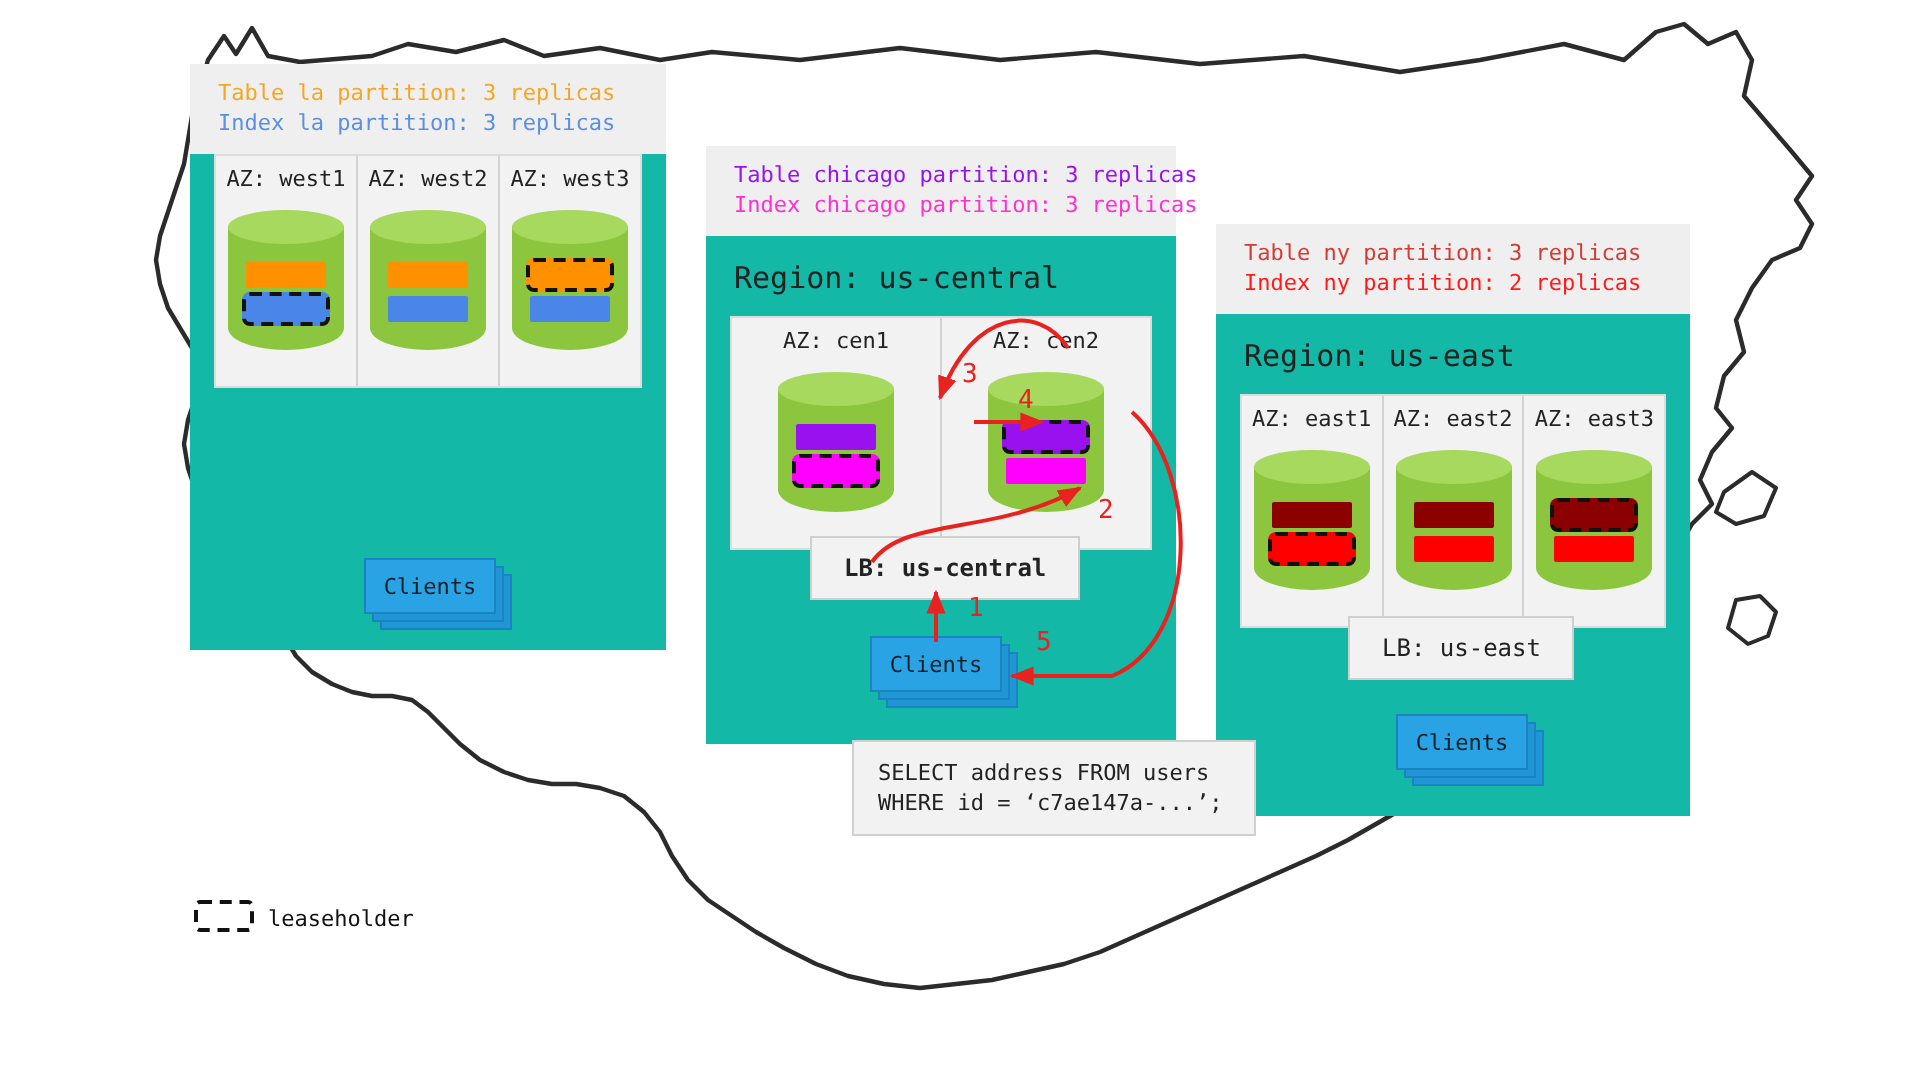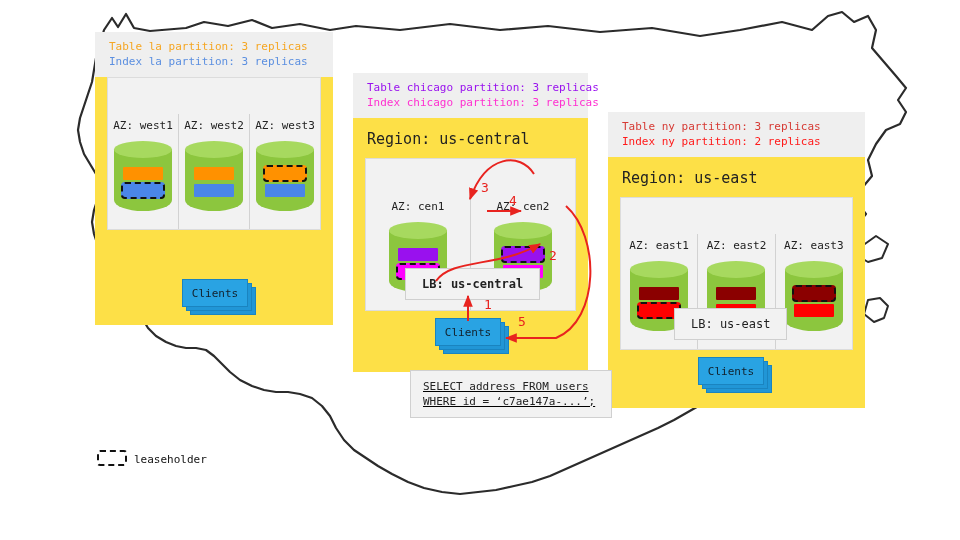--- a/index.html
+++ b/index.html
@@ -6,26 +6,26 @@
   body{
     width:960px;height:540px;background:#ffffff;overflow:hidden;
     font-family:"DejaVu Sans Mono","Liberation Mono",monospace;
     position:relative;
   }
   .stage{position:absolute;left:0;top:0;width:960px;height:540px;}
   #usmap{position:absolute;left:0;top:0;width:960px;height:540px;}
   #arrows{position:absolute;left:0;top:0;width:960px;height:540px;pointer-events:none;}
 
   
-  .region{position:absolute;background:#fde047;}
+  .region{position:absolute;background:#14b8a6;}
   .rhead{background:#efefef;padding:7px 14px 8px 14px;}
   .rhead div{font-size:11px;line-height:15px;letter-spacing:0px;white-space:nowrap;}
   .rtitle{font-size:15px;color:#222;padding:12px 0 10px 14px;letter-spacing:0px;}
   .azrow{display:flex;background:#f2f2f2;margin:0 12px;border:1px solid #dcdcdc;}
-  .az{flex:1;padding:5px 0 10px 0;text-align:center;border-right:1px solid #d2d2d2;margin-top:36px;}
+  .az{flex:1;padding:5px 0 10px 0;text-align:center;border-right:1px solid #d2d2d2;}
   .az:last-child{border-right:none;}
   .azlabel{font-size:11px;color:#222;margin-bottom:9px;white-space:nowrap;}
 
   
   .cyl{position:relative;width:58px;height:78px;margin:0 auto;}
   .cyl .body{position:absolute;left:0;top:8px;width:58px;height:62px;background:#8cc63e;border-radius:0 0 29px 29px/0 0 11px 11px;}
   .cyl .top{position:absolute;left:0;top:0;width:58px;height:17px;background:#a7d95f;border-radius:50%;}
   .bar{position:absolute;left:9px;width:40px;height:13px;border-radius:1px;}
   .bar.lease{border:2px dashed #111;left:7px;width:40px;height:13px;box-sizing:content-box;border-radius:4px;}
   .bar.b1{top:26px;}
@@ -152,21 +152,21 @@
       </div>
     </div>
     <div class="lb" style="left:52px;top:195px;font-weight:bold;">LB: us-central</div>
     <div class="clients" style="left:82px;top:245px;">
       <div class="sh s3"></div>
         <div class="sh s2"></div>
       <div class="sh s1">Clients</div>
     </div>
   </div>
 
-  <div class="region" id="r-east" style="left:608px;top:112px;width:257px;height:296px;">
+  <div class="region" id="r-east" style="left:608px;top:112px;width:237px;height:296px;">
     <div class="rhead">
       <div style="color: rgb(214, 58, 52);">Table ny partition: 3 replicas</div>
       <div style="color: rgb(255, 26, 26);">Index ny partition: 2 replicas</div>
     </div>
     <div class="rtitle">Region: us-east</div>
     <div class="azrow">
       <div class="az">
         <div class="azlabel">AZ: east1</div>
         <div class="cyl">
           <div class="body"></div>
@@ -195,21 +195,21 @@
       </div>
     </div>
     <div class="lb" style="left:66px;top:196px;">LB: us-east</div>
     <div class="clients" style="left:90px;top:245px;">
       <div class="sh s3"></div>
         <div class="sh s2"></div>
       <div class="sh s1">Clients</div>
     </div>
   </div>
 
-  <div class="sqlbox" style="left:410px;top:370px;width:176px;text-decoration:underline;">
+  <div class="sqlbox" style="left:426px;top:370px;width:176px;">
     <div>SELECT address FROM users</div>
     <div>WHERE id = ‘c7ae147a-...’;</div>
   </div>
 
   <div class="legend" style="left:97px;top:450px;">
     <div class="sw"></div>
     <div class="lt">leaseholder</div>
   </div>
 
   <svg id="arrows" viewBox="0 0 960 540">

